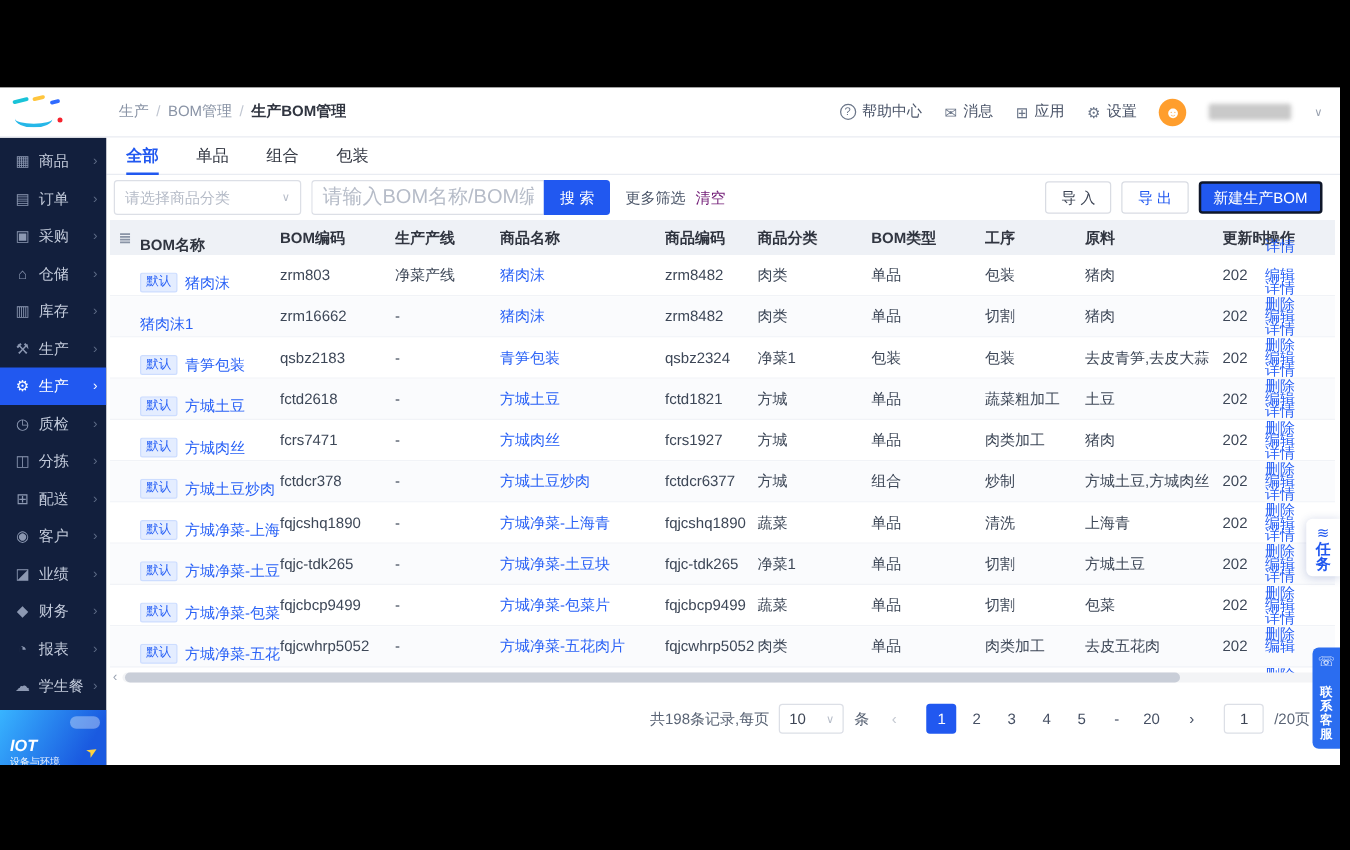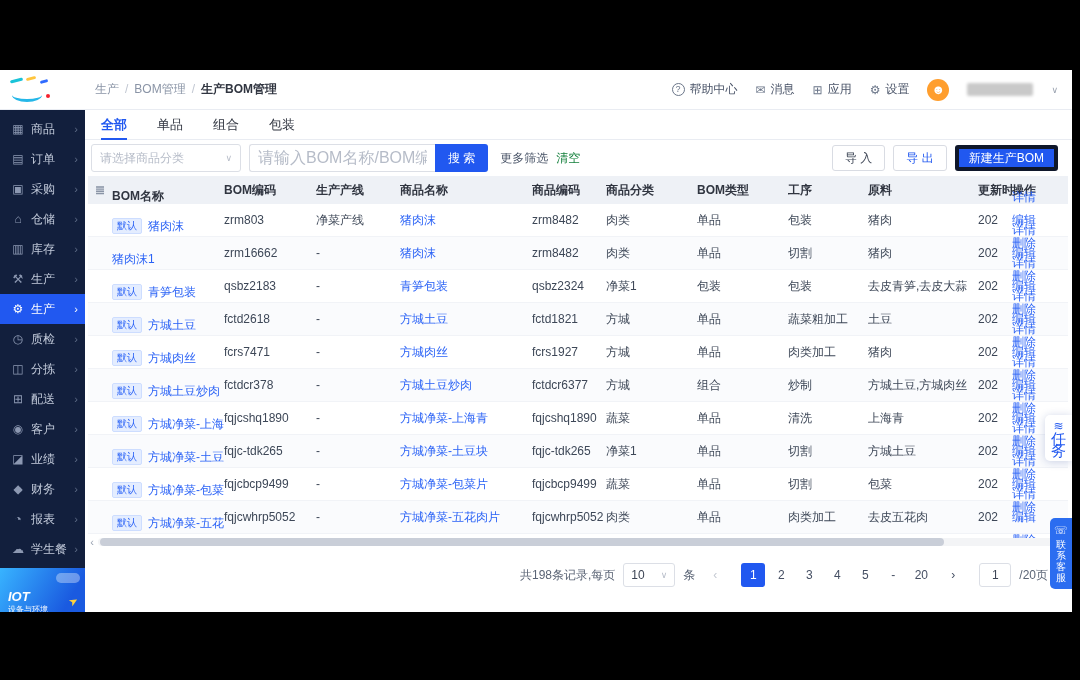--- a/index.html
+++ b/index.html
@@ -76,25 +76,25 @@
   .filter-bar { height:36px; display:flex; align-items:center; gap:8px; padding:0 14px 0 6px; }
   .select-box { width:150px; height:28px; border:1px solid #dcdfe6; border-radius:3px;
     display:flex; align-items:center; padding:0 8px; font-size:12px; color:#b6bcc8; background:#fff; cursor:pointer; }
   .select-box .caret { margin-left:auto; color:#b6bcc8; font-size:9px; }
   .search-group { display:flex; align-items:stretch; height:28px; }
   .input-box { width:186px; height:28px; border:1px solid #dcdfe6; border-right:none; border-radius:3px 0 0 3px;
     font-size:16px; color:#606a7b; padding:0 8px; outline:none; }
   .input-box::placeholder { color:#b6bcc8; }
   .btn-search { border:none; background:#2158f0; color:#fff; font-size:12px; padding:0 13px; border-radius:0 3px 3px 0; cursor:pointer; }
   .link-more { font-size:12px; color:#4a5568; margin-left:4px; cursor:pointer; }
-  .link-clear { font-size:12px; color:#15803d; cursor:pointer; }
+  .link-clear { font-size:12px; color:#701a75; cursor:pointer; }
   .filter-right { margin-left:auto; display:flex; gap:8px; align-items:center; }
   .btn-plain { height:26px; padding:0 12px; background:#fff; border:1px solid #d9dce3; border-radius:3px; font-size:12px; color:#3c4454; cursor:pointer; }
   .btn-plain.blue { color:#2158f0; }
-  .btn-primary { height:26px; padding:0 10px; background:#2158f0; border:4px solid #0f172a; border-radius:3px; font-size:12px; color:#fff; cursor:pointer; }
+  .btn-primary { height:26px; padding:0 10px; background:#2158f0; border:2px solid #0f172a; border-radius:3px; font-size:12px; color:#fff; cursor:pointer; }
 
   
   .table { margin-left:3px; width:980px; font-size:12px; }
   .t-head { display:flex; align-items:center; height:28px; background:#eef1f6; color:#303540; font-weight:bold; }
   .t-body .t-row { display:flex; align-items:center; height:33px; border-bottom:1px solid #f1f3f7; color:#3d4757; background:#fff; }
   .t-body .t-row:nth-of-type(even) { background:#fafbfd; }
   .c { flex:0 0 auto; padding-right:6px; overflow:hidden; white-space:nowrap; }
   .c0 { width:24px; text-align:center; padding-right:0; color:#8a94a6; }
   .c1 { width:112px; display:flex; align-items:center;margin-top:12px; }
   .c2 { width:92px; }
@@ -126,25 +126,25 @@
   .page-btn.active { background:#2158f0; color:#fff; }
   .nav-prev { color:#c4c9d2; }
   .nav-next { color:#454f63; }
   .jump-input { width:32px; height:24px; border:1px solid #dcdfe6; border-radius:3px; display:flex; align-items:center; justify-content:center; color:#3c4454; margin-left:6px; }
 
   
   .float-task { position:absolute; right:0; top:345px; width:27px; padding:5px 2px 4px;
     background:#fff; border-radius:5px 0 0 5px; box-shadow:0 1px 8px rgba(30,60,140,.22);
     text-align:center; color:#2158f0; z-index:8; cursor:pointer; }
   .float-task .glyph { font-size:12px; display:block; line-height:13px; }
-  .float-task .lbl { font-size:15px; display:block; line-height:12px; }
+  .float-task .lbl { font-size:12px; display:block; line-height:12px;font-weight:bold; }
   .float-service { position:absolute; right:0; top:448px; width:22px; padding:6px 3px;
     background:#2b6df0; border-radius:5px 0 0 5px; color:#fff; text-align:center; z-index:8; cursor:pointer; }
   .float-service .glyph { font-size:11px; display:block; line-height:13px; }
-  .float-service .lbl { font-size:10px; line-height:11px; display:block; margin-top:2px; word-break:break-all; }
+  .float-service .lbl { font-size:10px; line-height:11px; display:block; margin-top:12px; word-break:break-all;font-weight:bold; }
 </style>
 </head>
 <body>
 
 <div class="app">
 
   <div class="topbar">
     <div class="logo-zone">
       <span class="lm lm1"></span>
       <span class="lm lm2"></span>

